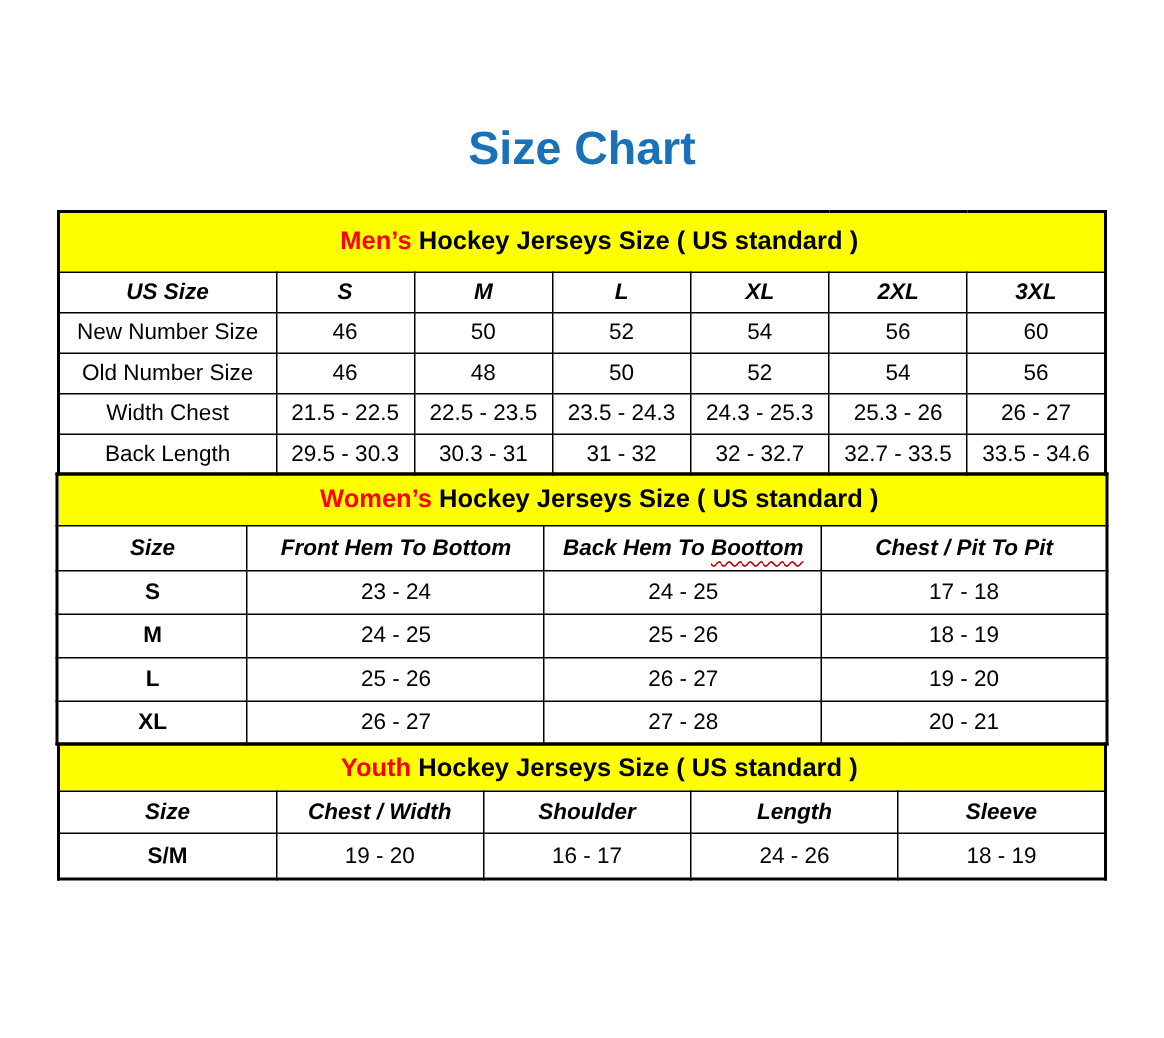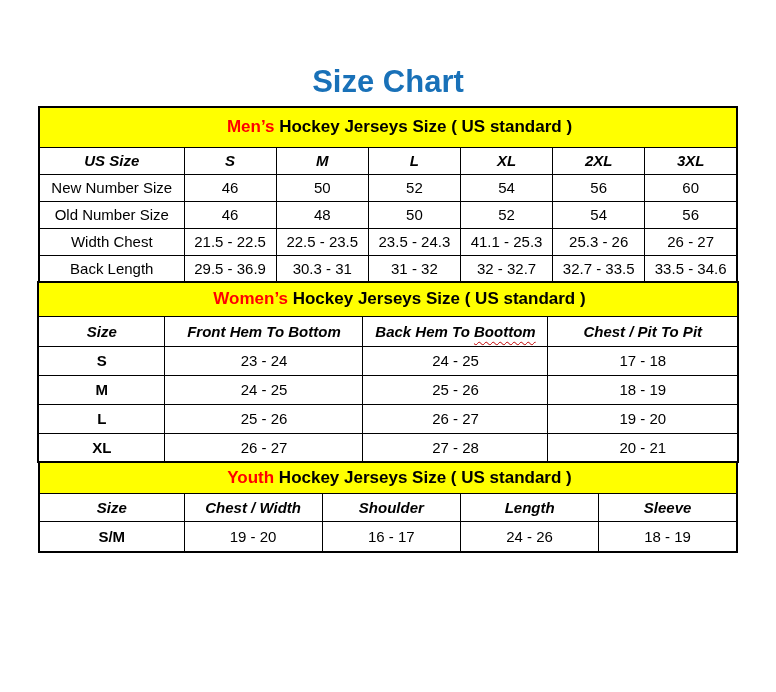--- a/index.html
+++ b/index.html
@@ -6,21 +6,21 @@
   html, body {
     margin: 0; padding: 0;
     width: 776px; height: 692px;
     background: #ffffff;
     font-family: "Liberation Sans", sans-serif;
     color: #000;
   }
   .page { width: 776px; height: 692px; overflow: hidden; }
 
   .page-title {
-    margin: 0;
+    margin: 17px;
     padding-top: 64px;
     text-align: center;
     font-size: 31px;
     font-weight: bold;
     color: #1971B8;
     letter-spacing: 0px;
     height: 106px;
   }
 
   table.size-table {
@@ -126,27 +126,27 @@
         <td>50</td>
         <td>52</td>
         <td>54</td>
         <td>56</td>
       </tr>
       <tr>
         <td class="row-label">Width Chest</td>
         <td>21.5 - 22.5</td>
         <td>22.5 - 23.5</td>
         <td>23.5 - 24.3</td>
-        <td>41.1 - 25.3</td>
+        <td>24.3 - 25.3</td>
         <td>25.3 - 26</td>
         <td>26 - 27</td>
       </tr>
       <tr>
         <td class="row-label">Back Length</td>
-        <td>29.5 - 36.9</td>
+        <td>29.5 - 30.3</td>
         <td>30.3 - 31</td>
         <td>31 - 32</td>
         <td>32 - 32.7</td>
         <td>32.7 - 33.5</td>
         <td>33.5 - 34.6</td>
       </tr>
     </tbody>
   </table>
 
   <table class="size-table womens">

